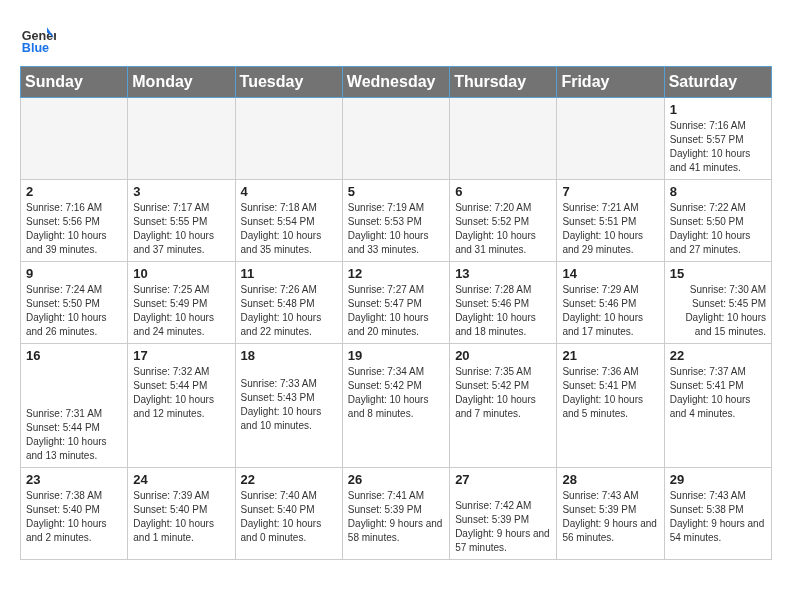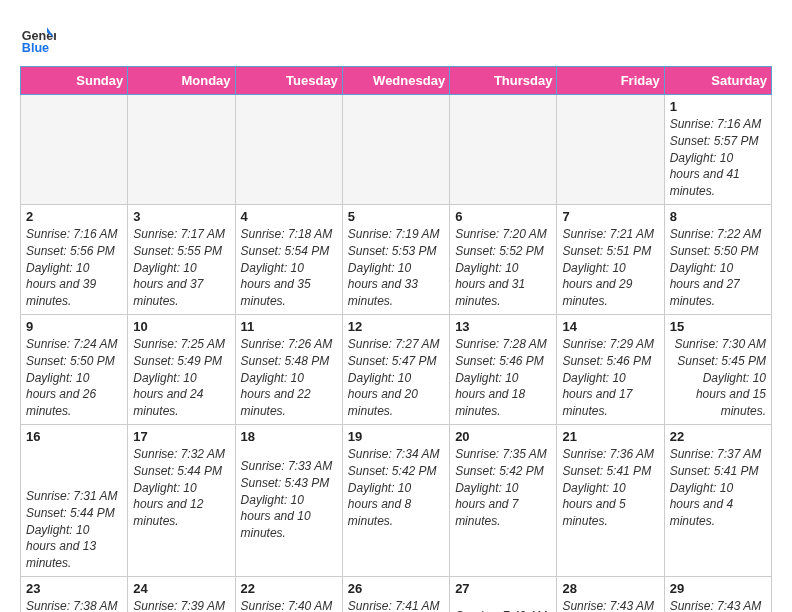--- a/index.html
+++ b/index.html
@@ -36,26 +36,26 @@
     .location {
       font-size: 15px;
       color: #555;
     }
     .calendar {
       width: 100%;
       border-collapse: collapse;
       border: 1px solid #ccc;
     }
     .calendar th {
-      background-color: #ec4899;
+      background-color: #737373;
       color: #fff;
       padding: 6px 4px;
-      font-size: 13px;
+      font-size: 16px;
       font-weight: bold;
-      text-align: right;
+      text-align: left;
       border: 1px solid #5a9fd4;
     }
     .calendar td {
       border: 1px solid #ccc;
       vertical-align: top;
       padding: 4px 5px;
       width: 107px;
       min-height: 80px;
       font-size: 10.5px;
       color: #333;
@@ -68,24 +68,23 @@
       background: #f0f0f0;
     }
     .day-number {
       font-size: 13px;
       font-weight: bold;
       color: #222;
       display: block;
       margin-bottom: 2px;
     }
     .day-info {
-      font-size: 12px;
+      font-size: 10px;
       color: #333;
       line-height: 1.4;
-      font-style: italic;
     }
   </style>
 </head>
 <body>
 
 <div class="header-area">
   <div class="logo">
     <svg class="logo-icon" viewBox="0 0 40 40">
       <text x="2" y="22" font-size="14" font-weight="bold" fill="#333">General</text>
       <text x="2" y="36" font-size="14" font-weight="bold" fill="#1a73e8">Blue</text>

